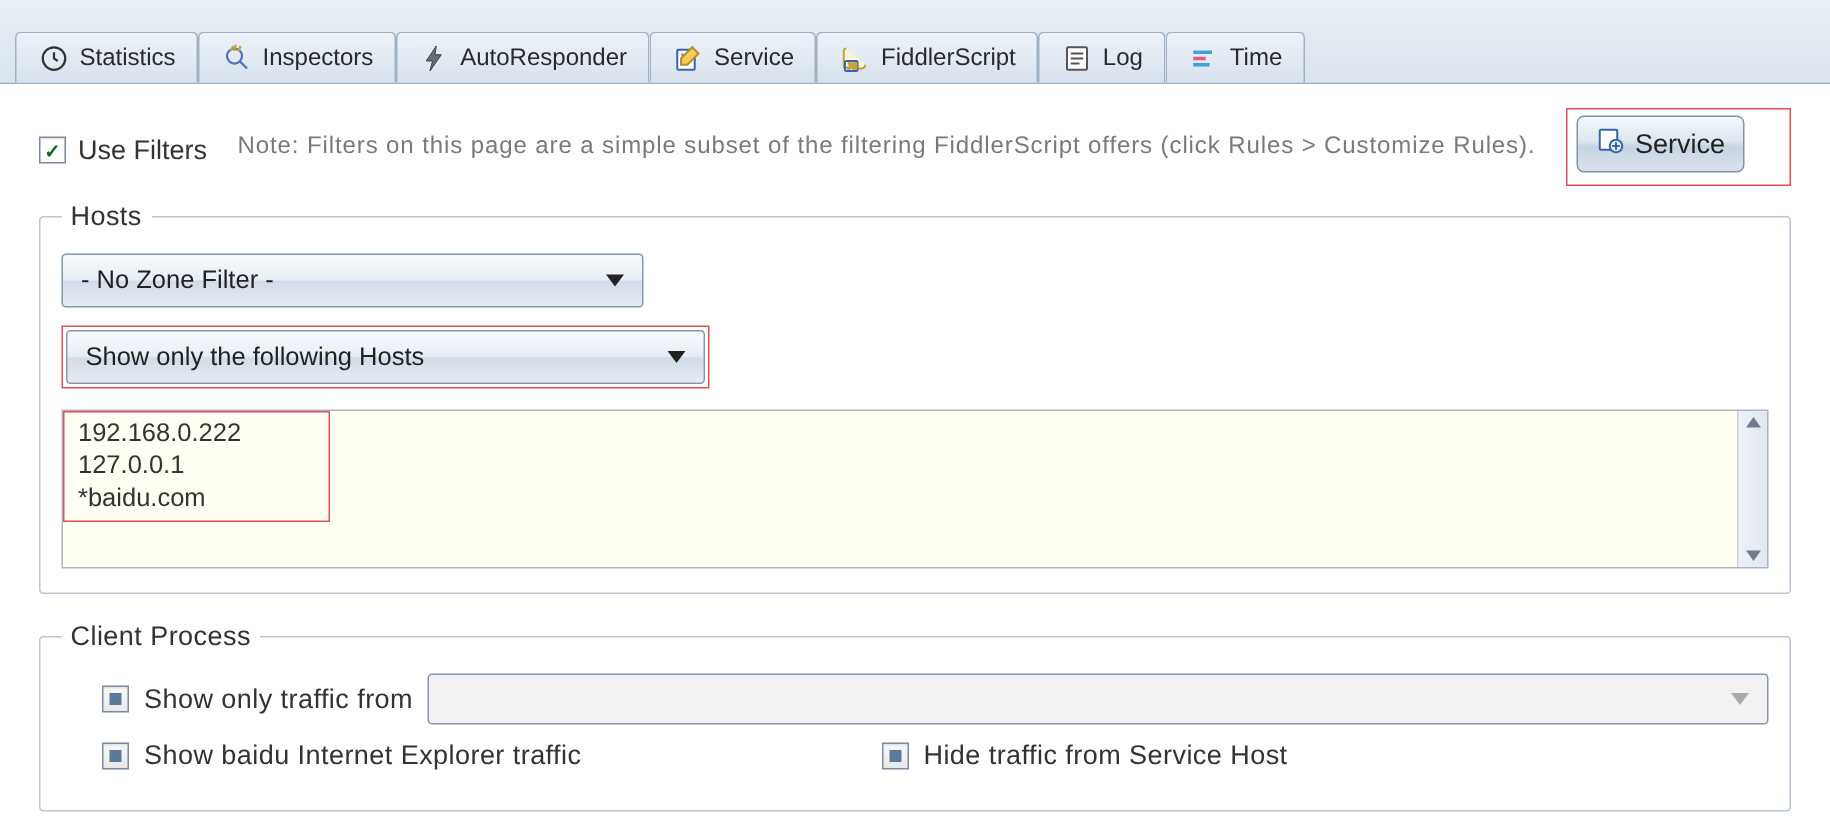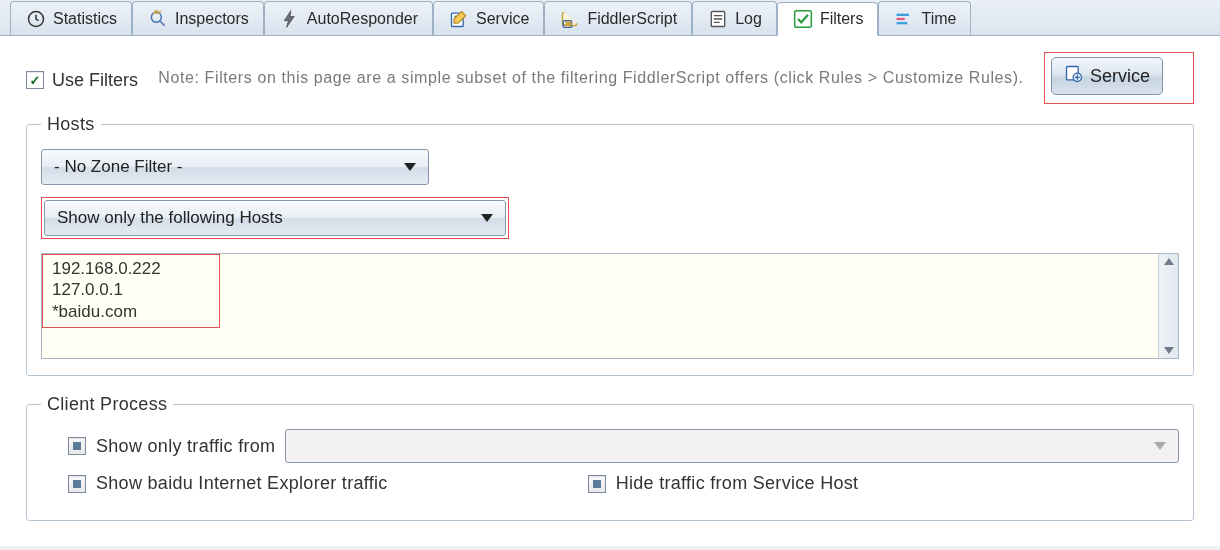--- a/index.html
+++ b/index.html
@@ -8,21 +8,21 @@
       font-size: 14px;
       background: #f0f0f0;
       width: 1220px;
       height: 550px;
       overflow: hidden;
       color: #333;
     }
     .tab-bar {
       display: flex;
       align-items: flex-end;
-      height: 36px;
+      height: 56px;
       background: linear-gradient(to bottom, #e9eff5 0%, #dbe4ee 100%);
       border-bottom: 1px solid #9fb2c5;
       padding-left: 10px;
       gap: 0;
     }
     .tab {
       display: flex;
       align-items: center;
       gap: 6px;
       padding: 6px 14px;
@@ -147,21 +147,21 @@
       border-right: 6px solid transparent;
       border-top: 8px solid #222;
     }
     .combo.disabled {
       background: #f2f2f2;
       color: #888;
     }
     .combo.disabled .caret { border-top-color: #aaa; }
     .zone-row { width: 388px; margin-bottom: 12px; }
     .hostfilter-row {
-      width: 468px;
+      width: 432px;
       border: 1px solid #e05050;
       padding: 2px;
     }
     .hostfilter-row .combo { width: 100%; }
     .changes-note {
       position: absolute;
       right: 42px;
       top: 232px;
       font-size: 18px;
       color: #333;
@@ -272,29 +272,20 @@
     <span>FiddlerScript</span>
   </div>
   <div class="tab">
     <span class="icon">
       <svg viewBox="0 0 24 24" width="20" height="20" fill="#fff" stroke="#555" stroke-width="1.6">
           <rect x="4" y="3" width="16" height="18" rx="1"></rect>
           <path d="M7 8h10M7 12h10M7 16h7"></path>
         </svg>
     </span>
     <span>Log</span>
-  </div>
-  <div class="tab active">
-    <span class="icon">
-      <svg viewBox="0 0 24 24" width="20" height="20">
-          <rect x="2" y="2" width="20" height="20" rx="2" fill="#fff" stroke="#2a9c3d" stroke-width="1.8"></rect>
-          <path d="M6 12 l4 4 8 -9" fill="none" stroke="#2a9c3d" stroke-width="2.6"></path>
-        </svg>
-    </span>
-    <span>Filters</span>
   </div>
   <div class="tab">
     <span class="icon">
       <svg viewBox="0 0 24 24" width="20" height="20" fill="none" stroke-width="2.8">
           <path d="M3 7 h15" stroke="#3fa0df"></path>
           <path d="M3 12 h10" stroke="#e45a8b"></path>
           <path d="M3 17 h13" stroke="#3fa0df"></path>
         </svg>
     </span>
     <span>Time</span>

